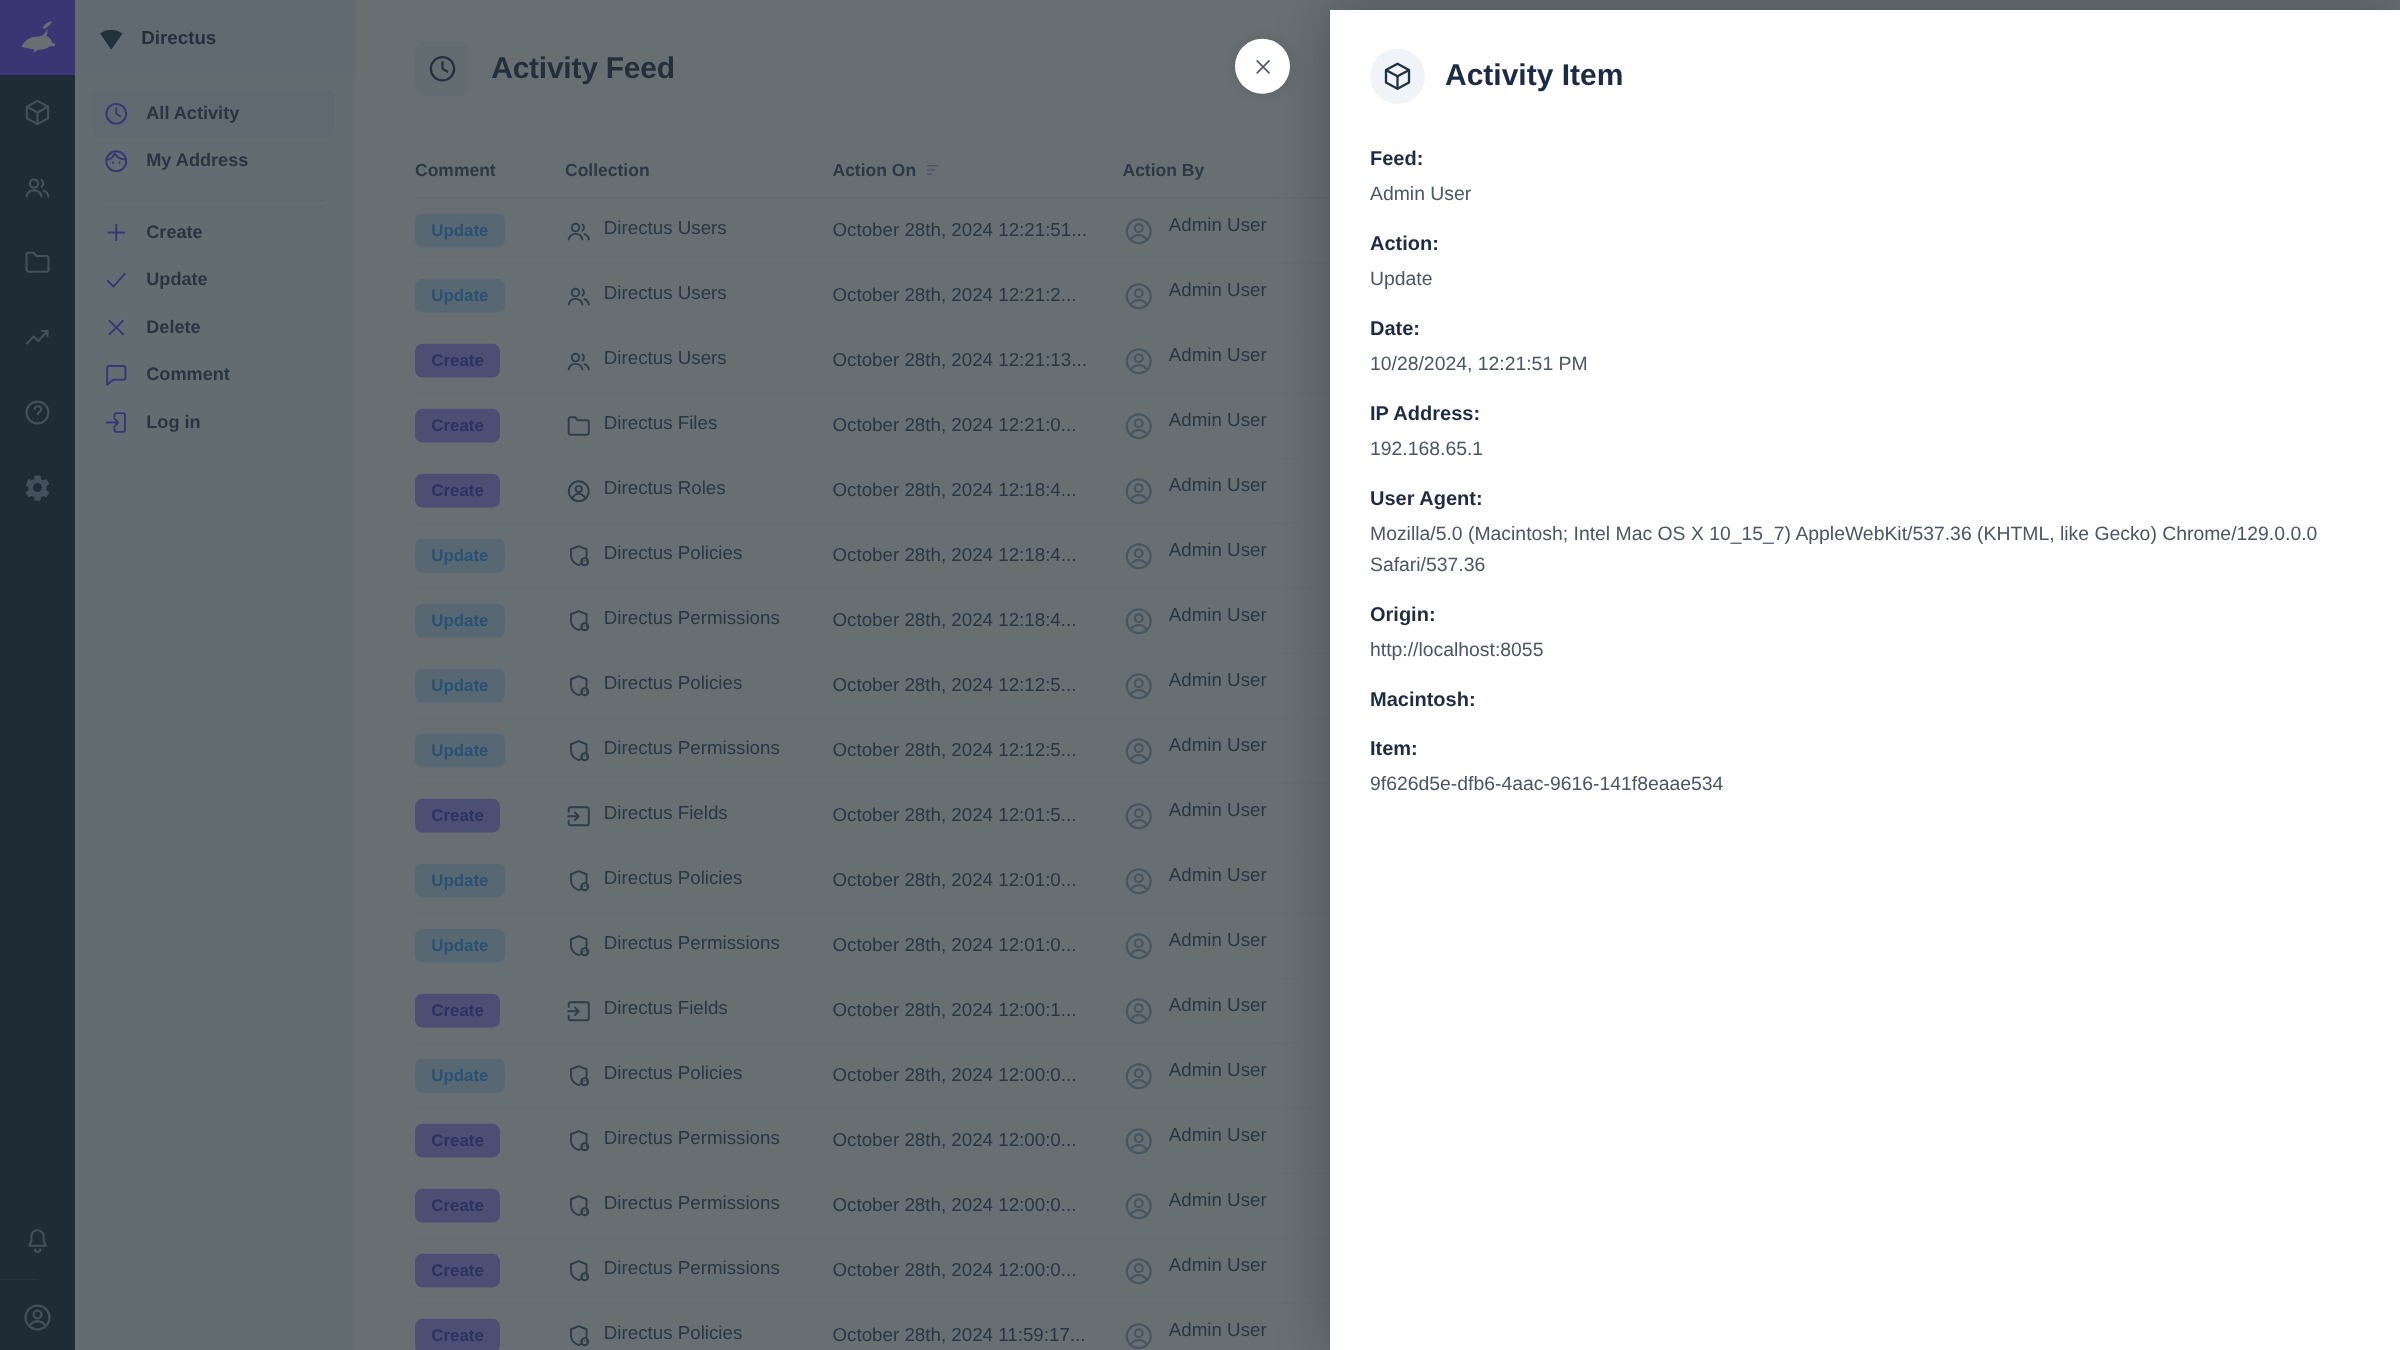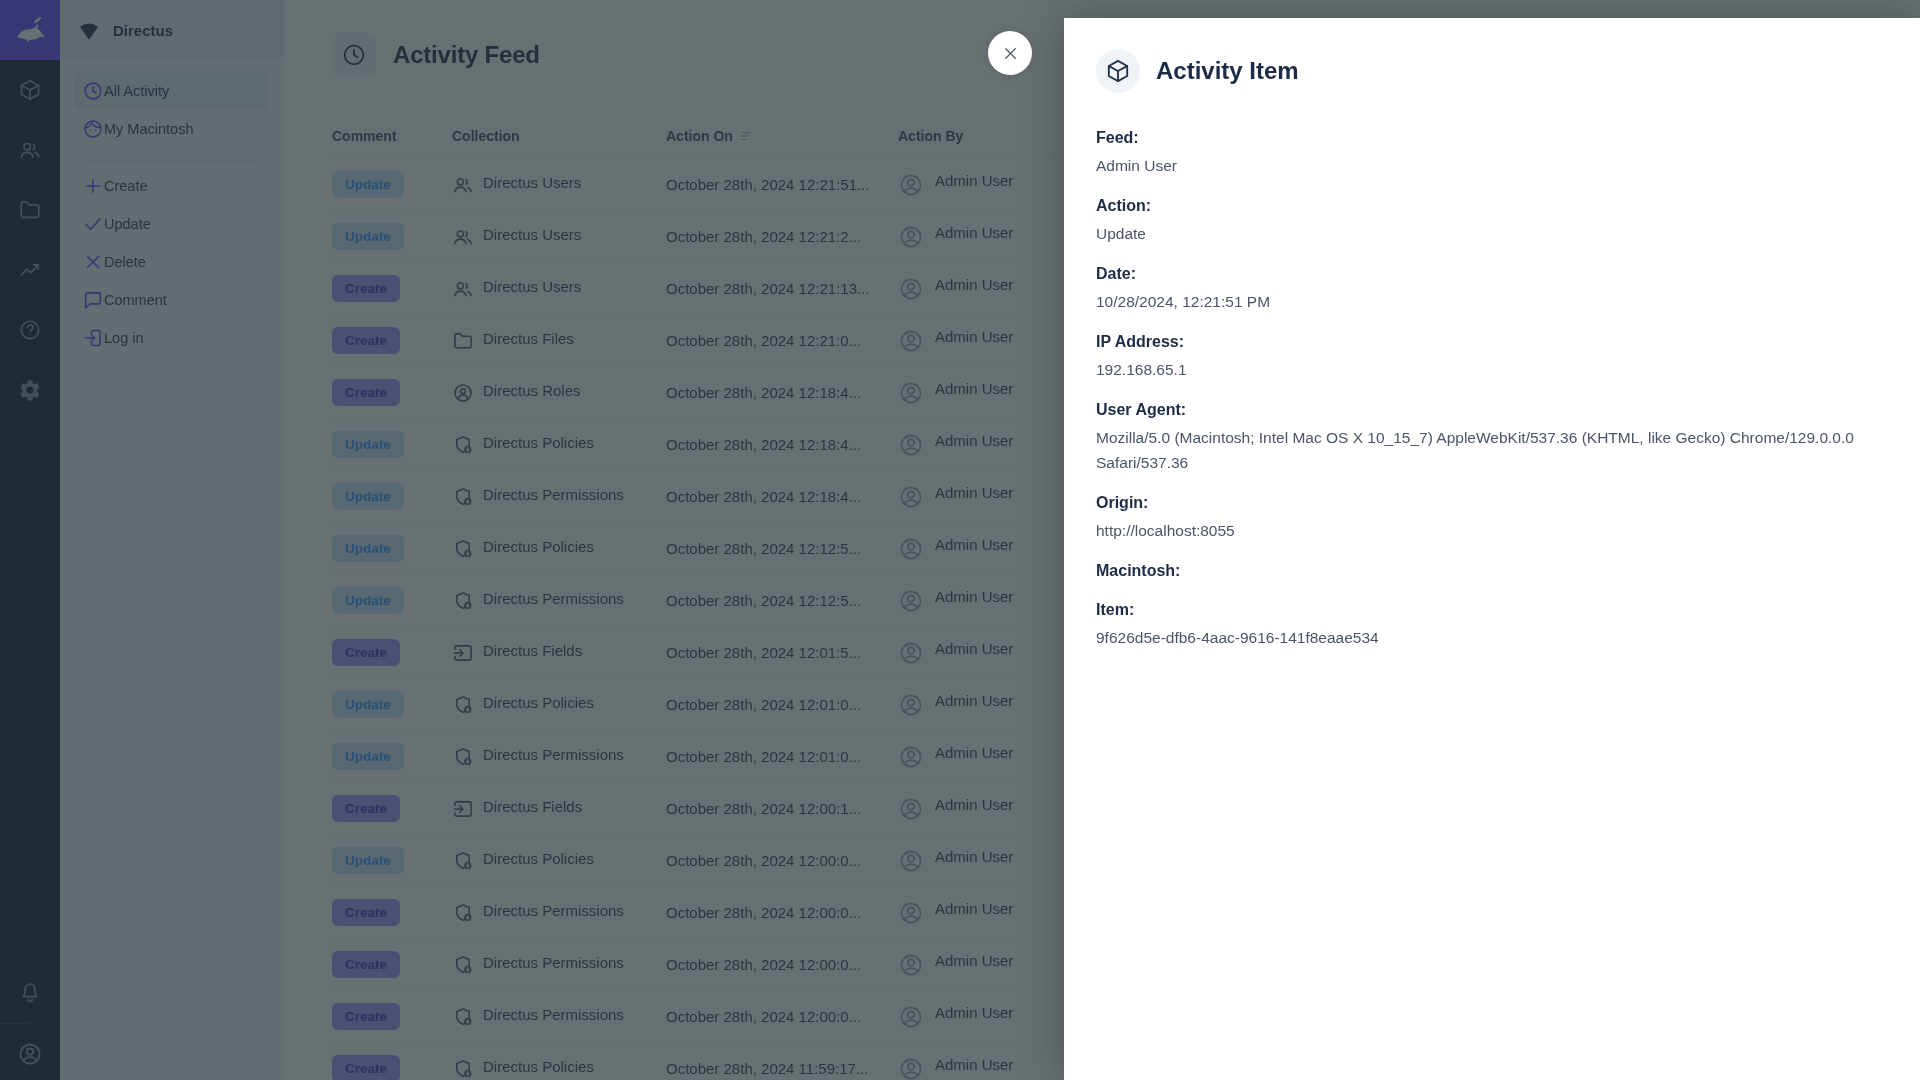--- a/index.html
+++ b/index.html
@@ -13,21 +13,21 @@
   .mod-btn{width:60px;height:60px;display:grid;place-items:center;color:#8698ad;cursor:pointer;}
   .mod-spacer{flex:1;}
   .mod-divider{width:30px;height:1px;background:rgba(255,255,255,.14);margin:4px 0;}
   .mod-bottom{width:60px;height:52px;display:grid;place-items:center;color:#8698ad;cursor:pointer;}
 
   
   .nav{position:absolute;left:60px;top:0;bottom:0;width:224px;background:var(--nav-bg,#f0f4f9);z-index:1;}
   .nav-header{height:60px;display:flex;align-items:center;gap:12px;padding:0 0 0 17px;background:#e9eef6;color:#1d2c46;font-size:15px;font-weight:bold;cursor:pointer;}
   .nav-header .icon{width:24px;height:24px;color:#21304a;}
   .nav-list{padding-top:12px;}
-  .nav-item{height:38px;margin:0 16px 0 14px;border-radius:6px;display:flex;align-items:center;padding:0 8px;font-size:14.5px;font-weight:normal;color:#2c3c55;cursor:pointer;white-space:nowrap;}
+  .nav-item{height:38px;margin:0 16px 0 14px;border-radius:6px;display:flex;align-items:center;gap:13px;padding:0 8px;font-size:14.5px;font-weight:bold;color:#2c3c55;cursor:pointer;white-space:nowrap;}
   .nav-item .icon{width:22px;height:22px;color:var(--primary,#6644ff);flex:0 0 auto;}
   .nav-item.active{background:#e2e9f3;}
   .nav-divider{height:1px;background:#dde4ee;margin:12px 24px 6px 22px;}
 
   
   .main{position:absolute;left:284px;top:0;right:0;bottom:0;background:#fff;padding:33px 0 0 48px;z-index:0;}
   .title-row{display:flex;align-items:center;gap:17px;height:44px;}
   .title-icon{width:44px;height:44px;border-radius:9px;background:#f0f4f9;display:grid;place-items:center;color:#21304a;}
   .title-icon .icon{width:26px;height:26px;}
   .page-title{font-size:24px;font-weight:bold;color:#1c2b45;letter-spacing:-.2px;}
@@ -42,21 +42,21 @@
   .badge.create{background:#a68fff;color:#3d34c4;}
   .ccell,.bycell{display:flex;align-items:flex-start;}
   .ccell{gap:9px;}
   .ccell .icon{width:22px;height:22px;color:#46586e;flex:0 0 auto;}
   .bycell{gap:11px;}
   .bycell .icon{width:26px;height:26px;color:#9aaabc;flex:0 0 auto;}
   .datecell{white-space:nowrap;overflow:hidden;}
 
   
   .overlay{position:absolute;inset:0;background:var(--overlay,rgba(38,50,56,.7));z-index:5;cursor:pointer;}
-  .drawer{position:absolute;top:18px;right:0;bottom:0;width:856px;background:#fff;z-index:6;box-shadow:0 0 40px rgba(0,0,0,.25);padding:31px 32px 0 32px;box-sizing:border-box;}
+  .drawer{position:absolute;top:8px;right:0;bottom:0;width:856px;background:#fff;z-index:6;box-shadow:0 0 40px rgba(0,0,0,.25);padding:31px 32px 0 32px;box-sizing:border-box;}
   .drawer-header{display:flex;align-items:center;gap:16px;height:44px;}
   .drawer-icon{width:44px;height:44px;border-radius:50%;background:#f0f4f9;display:grid;place-items:center;color:#21304a;flex:0 0 auto;}
   .drawer-icon .icon{width:26px;height:26px;}
   .drawer-title{font-size:24px;font-weight:bold;color:#1c2b45;}
   .fields{margin-top:34px;}
   .field{margin-bottom:17px;}
   .field-label{font-size:16px;font-weight:bold;color:#1d2b45;line-height:22px;}
   .field-value{font-size:15.5px;color:#4a5568;line-height:25px;margin-top:4px;max-width:800px;overflow-wrap:anywhere;}
 
   .close-btn{position:absolute;left:988px;top:31px;width:44px;height:44px;border-radius:50%;background:#fff;z-index:7;display:grid;place-items:center;color:#4e5a6b;cursor:pointer;box-shadow:0 0 10px rgba(0,0,0,.10);}
@@ -175,21 +175,21 @@
         <div class="nav-item">
           <span class="icon" style="width: 22px; height: 22px;">
             <svg viewBox="0 0 24 24" fill="none" stroke="currentColor" stroke-width="1.7" stroke-linecap="round" stroke-linejoin="round">
               <circle cx="12" cy="12" r="8.7"></circle>
               <circle cx="9.2" cy="13.2" r=".9" fill="currentColor" stroke="none"></circle>
               <circle cx="14.8" cy="13.2" r=".9" fill="currentColor" stroke="none"></circle>
               <path d="M3.6 10.8c3.2-.6 5.6-2.4 6.8-5.1"></path>
               <path d="M10.9 5.5c1.6 3 4.9 4.9 9.4 4.9"></path>
             </svg>
           </span>
-          <span>My Macintosh</span>
+          <span>My Address</span>
         </div>
         <div class="nav-divider"></div>
         <div class="nav-item">
           <span class="icon" style="width: 22px; height: 22px;">
             <svg viewBox="0 0 24 24" fill="none" stroke="currentColor" stroke-width="1.7" stroke-linecap="round" stroke-linejoin="round">
               <path d="M12 5.2v13.6M5.2 12h13.6"></path>
             </svg>
           </span>
           <span>Create</span>
         </div>

